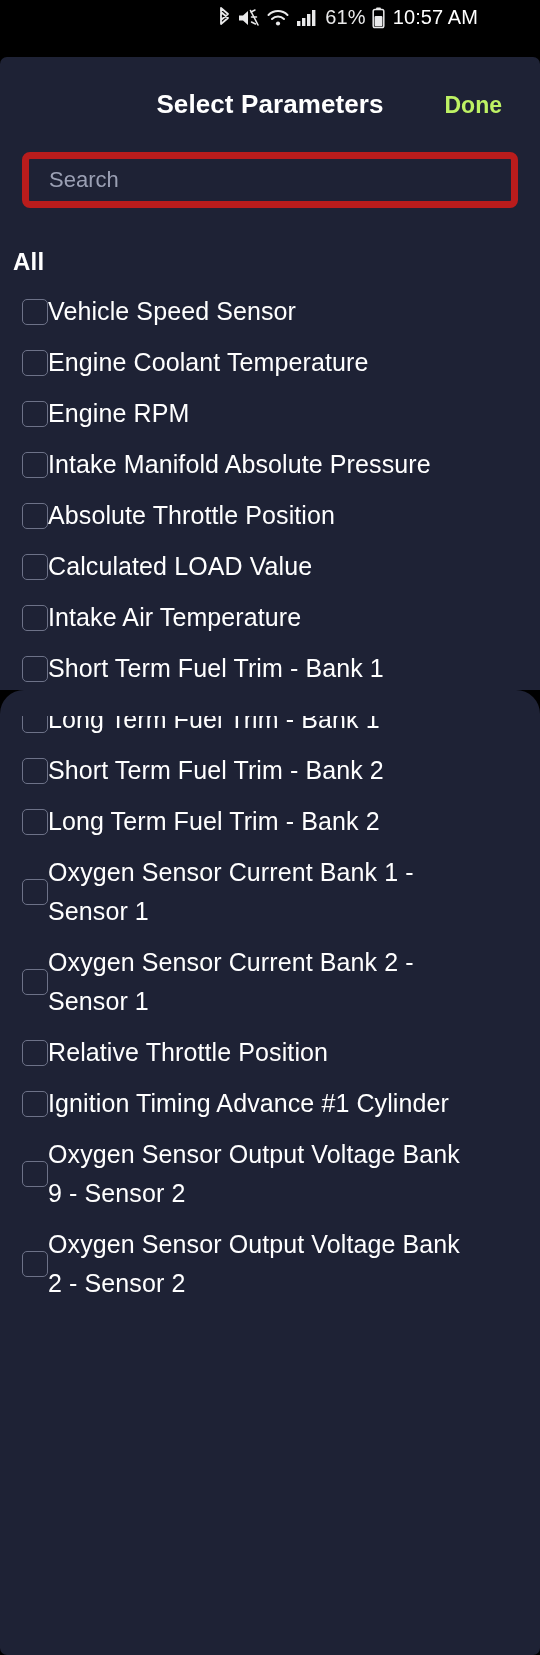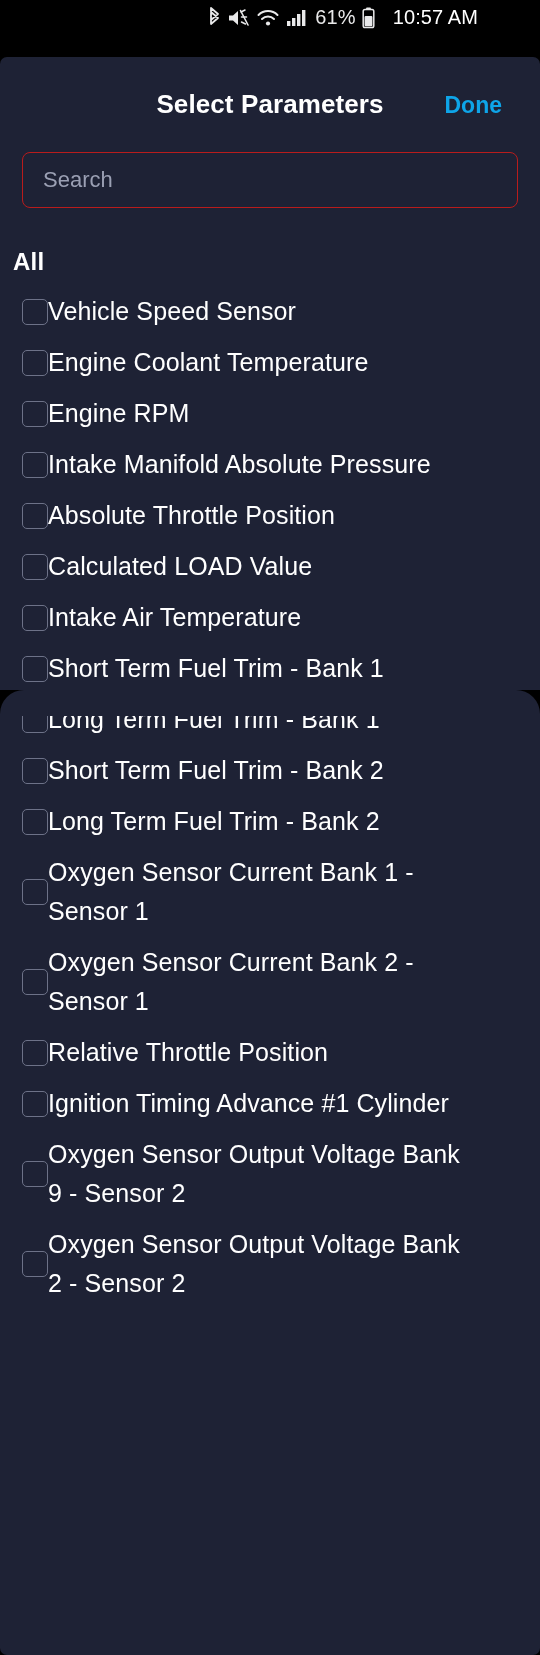--- a/index.html
+++ b/index.html
@@ -37,21 +37,21 @@
     font-size: 20px;
     letter-spacing: 0.1px;
   }
   .status-right .sicon {
     display: inline-flex;
     align-items: center;
     justify-content: center;
   }
   .status-right svg { display:block; }
   .batt-pct { font-size: 20px; color:#e9e9ea; margin-left:1px; }
-  .clock { font-size: 20px; color:#ffffff; margin-left:12px; }
+  .clock { font-size: 20px; color:#ffffff; margin-left:2px; }
 
   
   .sheet {
     position: absolute;
     top: 57px; left: 0;
     width: 540px;
     height: 1598px;
     background: #1e2235;
     border-top-left-radius: 26px;
     border-top-right-radius: 26px;
@@ -92,37 +92,37 @@
     color: #ffffff;
     letter-spacing: 0.1px;
   }
   .done-btn {
     position: absolute;
     right: 32px;
     top: 50%;
     transform: translateY(-50%);
     font-size: 23px;
     font-weight: bold;
-    color: #0ea5e9;
+    color: #bef264;
     background: none;
     border: none;
     padding: 4px 6px;
     font-family: "Liberation Sans", sans-serif;
     cursor: pointer;
   }
 
   .search-wrap {
     padding: 0 22px;
   }
   .search-input {
     width: 100%;
     box-sizing: border-box;
     height: 56px;
     background: transparent;
-    border: 1px solid #b91c1c;
+    border: 7px solid #b91c1c;
     border-radius: 8px;
     color: #e7e9ef;
     font-size: 22px;
     font-family: "Liberation Sans", sans-serif;
     padding: 0 20px;
     outline: none;
   }
   .search-input::placeholder {
     color: #9ba0b4;
     opacity: 1;

